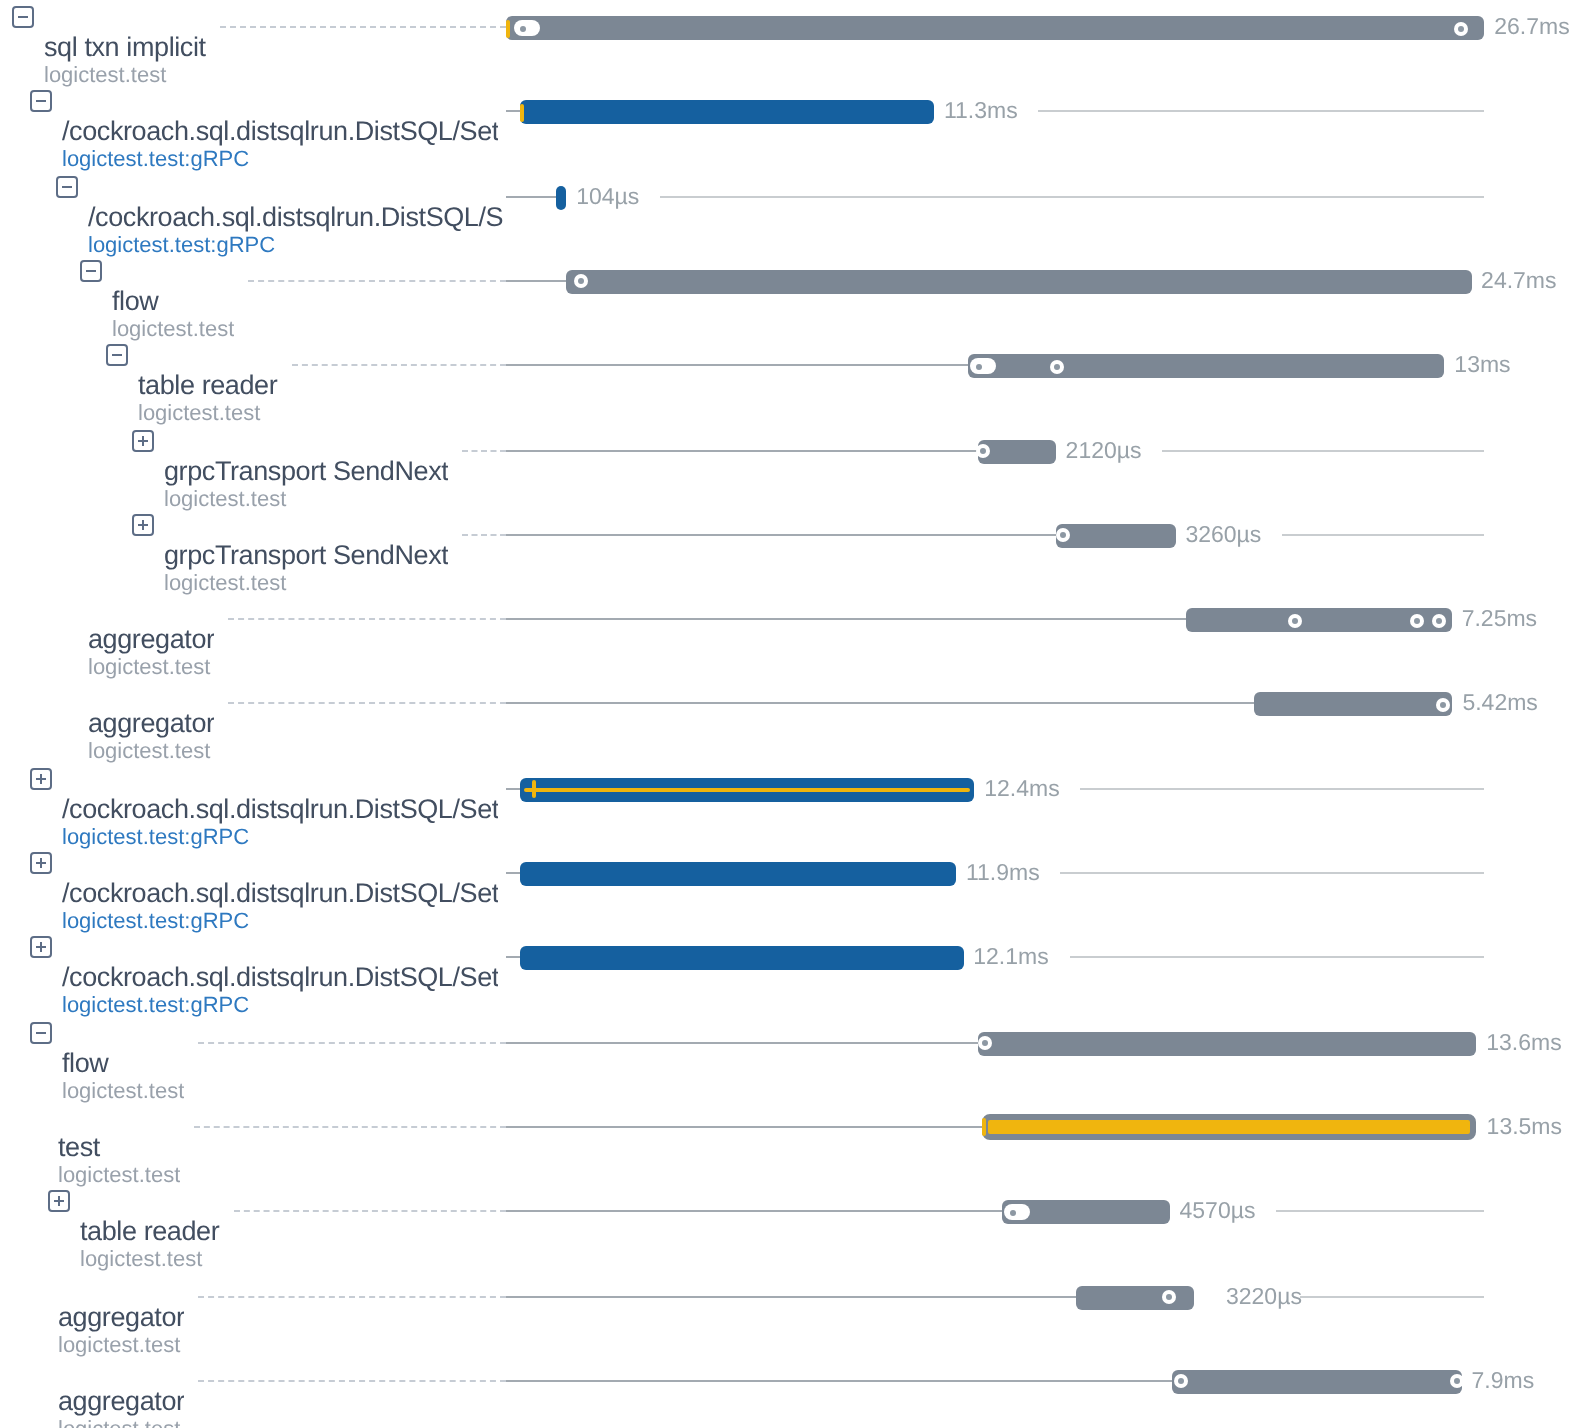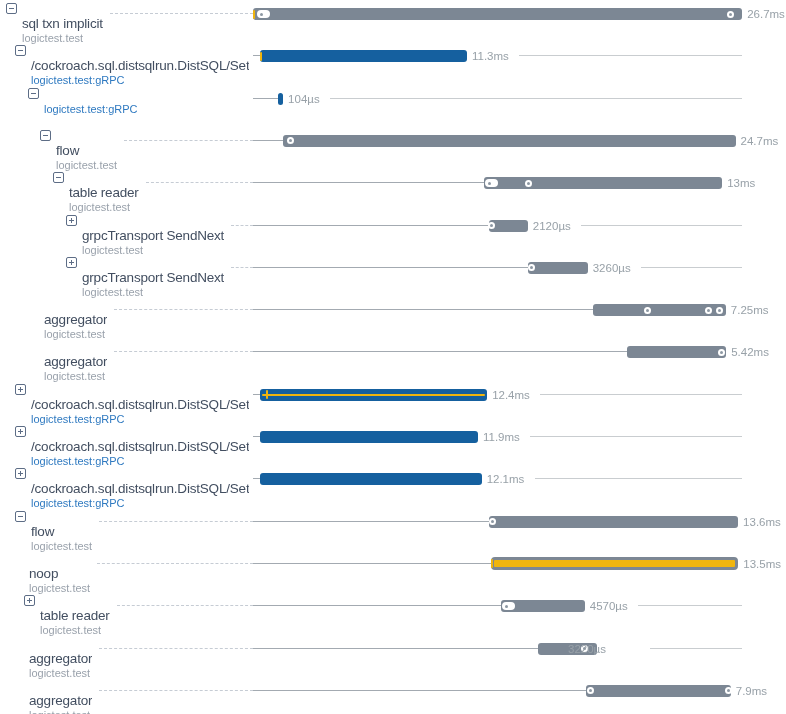--- a/index.html
+++ b/index.html
@@ -65,20 +65,21 @@
       <div class="bar blue" style="left: 259.962px; width: 207.016px;"></div>
       <div class="tick" style="left: 259.694px;"></div>
       <div class="dur" style="left: 471.978px;">11.3ms</div>
       <div class="trailline" style="left: 518.978px; width: 223.022px;"></div>
     </div>
     <div class="row" style="top: 77.6px;">
       <div class="toggle" style="left: 28px; top: 10px;">
         <div class="h"></div>
       </div>
       <div class="labels" style="left: 44px; max-width: 209px;">
+        <div class="title">/cockroach.sql.distsqlrun.DistSQL/S</div>
         <div class="subtitle blue">logictest.test:gRPC</div>
       </div>
       <div class="leadline" style="left: 253px; width: 25.0984px;"></div>
       <div class="bar blue" style="left: 278.098px; width: 5px;"></div>
       <div class="dur" style="left: 288.098px;">104µs</div>
       <div class="trailline" style="left: 330.098px; width: 411.902px;"></div>
     </div>
     <div class="row" style="top: 119.9px;">
       <div class="toggle" style="left: 40px; top: 10px;">
         <div class="h"></div>
@@ -238,21 +239,21 @@
       <div class="dash" style="left: 99px; width: 154px;"></div>
       <div class="leadline" style="left: 253px; width: 235.962px;"></div>
       <div class="bar gray" style="left: 488.962px; width: 249.152px;"></div>
       <div class="mark dot" style="left: 489.492px;">
         <div class="in"></div>
       </div>
       <div class="dur" style="left: 743.114px;">13.6ms</div>
     </div>
     <div class="row" style="top: 542.9px;">
       <div class="labels" style="left: 29px; max-width: 224px;">
-        <div class="title">noop</div>
+        <div class="title">test</div>
         <div class="subtitle">logictest.test</div>
       </div>
       <div class="dash" style="left: 97px; width: 156px;"></div>
       <div class="leadline" style="left: 253px; width: 237.977px;"></div>
       <div class="bar yellow" style="left: 490.977px; width: 247.32px;"></div>
       <div class="tick" style="left: 490.71px;"></div>
       <div class="dur" style="left: 743.297px;">13.5ms</div>
     </div>
     <div class="row" style="top: 585.2px;">
       <div class="toggle" style="left: 24px; top: 10px;">
@@ -276,21 +277,21 @@
       <div class="labels" style="left: 29px; max-width: 224px;">
         <div class="title">aggregator</div>
         <div class="subtitle">logictest.test</div>
       </div>
       <div class="dash" style="left: 99px; width: 154px;"></div>
       <div class="leadline" style="left: 253px; width: 285.059px;"></div>
       <div class="bar gray" style="left: 538.059px; width: 58.9904px;"></div>
       <div class="mark dot" style="left: 580.542px;">
         <div class="in"></div>
       </div>
-      <div class="dur" style="left: 568px;">3220µs</div>
+      <div class="dur" style="left: 613px;">3220µs</div>
       <div class="trailline" style="left: 650.05px; width: 91.9504px;"></div>
     </div>
     <div class="row" style="top: 669.8px;">
       <div class="labels" style="left: 29px; max-width: 224px;">
         <div class="title">aggregator</div>
         <div class="subtitle">logictest.test</div>
       </div>
       <div class="dash" style="left: 99px; width: 154px;"></div>
       <div class="leadline" style="left: 253px; width: 333.058px;"></div>
       <div class="bar gray" style="left: 586.058px; width: 144.728px;"></div>

